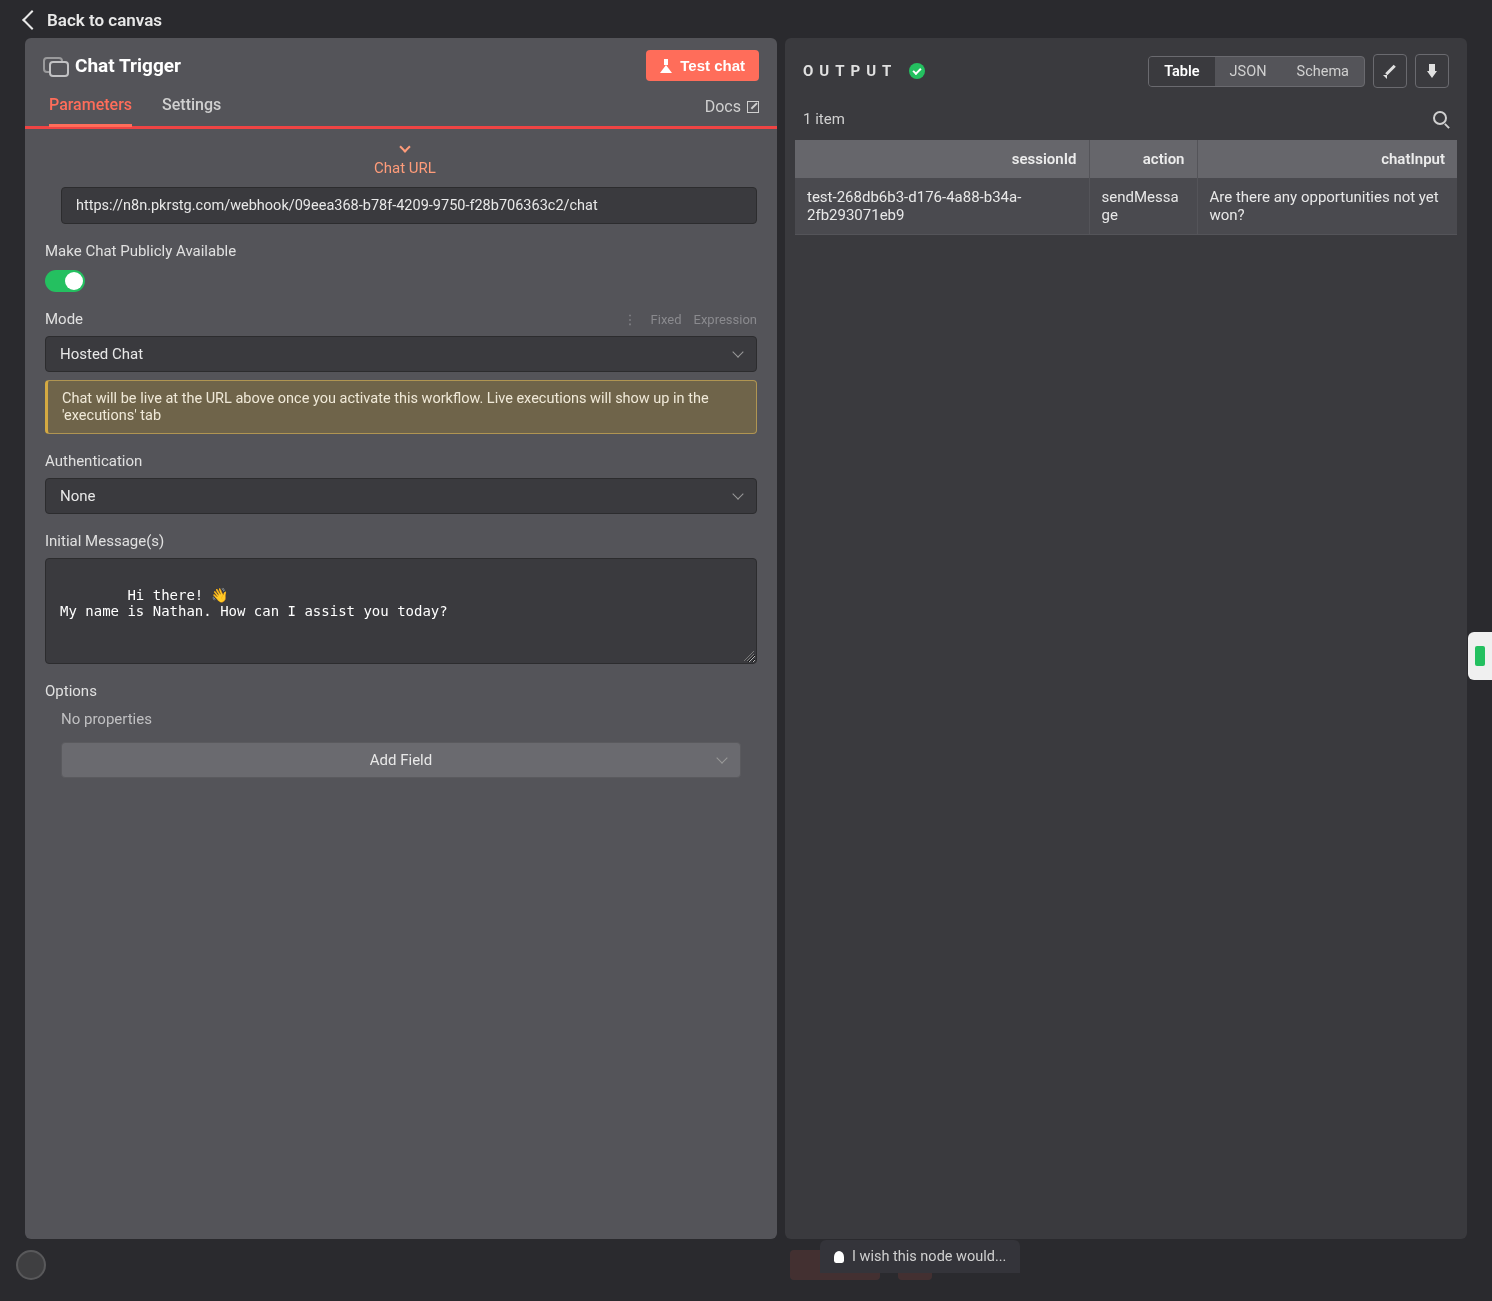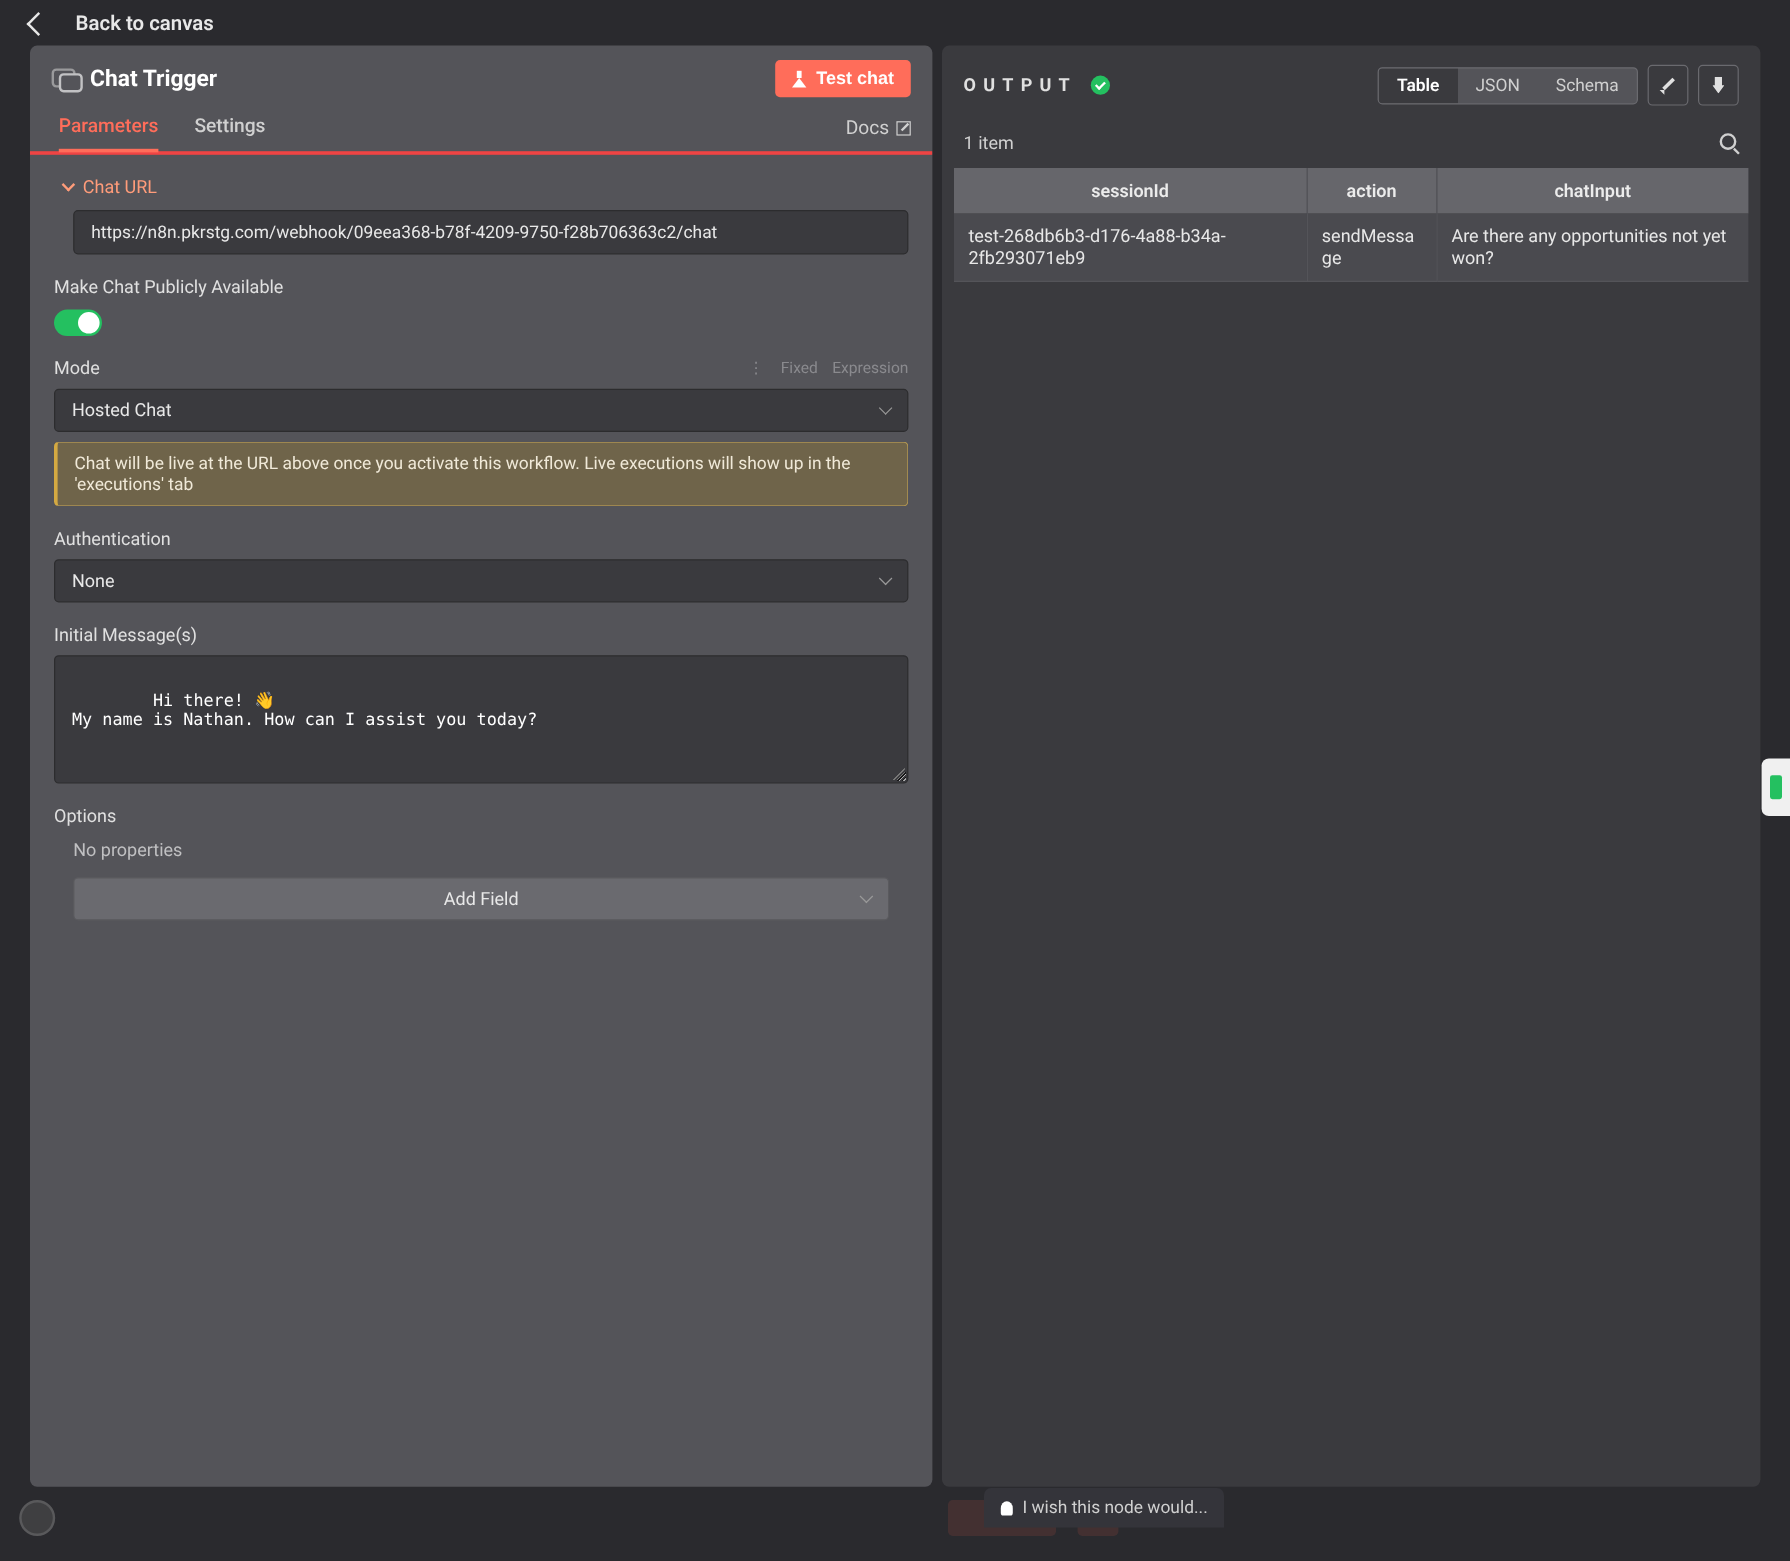--- a/index.html
+++ b/index.html
@@ -14,21 +14,21 @@
     position: relative;
   }
 
   
   .topbar {
     position: absolute;
     top: 10px;
     left: 25px;
     display: flex;
     align-items: center;
-    gap: 24px;
+    gap: 8px;
     font-size: 17px;
     color: #e8e8e8;
     cursor: pointer;
     font-weight: 600;
   }
   .arrow-left {
     width: 14px;
     height: 14px;
     border-left: 2.5px solid #e8e8e8;
     border-bottom: 2.5px solid #e8e8e8;
@@ -178,20 +178,21 @@
     overflow-y: auto;
     padding: 14px 20px;
   }
   .collapse-row {
     display: flex;
     align-items: center;
     gap: 8px;
     color: #ff9c7a;
     font-size: 15px;
     padding: 4px 0 10px 8px;
+    flex-direction: column;
   }
   .chev-down {
     width: 8px; height: 8px;
     border-right: 2px solid #ff9c7a;
     border-bottom: 2px solid #ff9c7a;
     transform: rotate(45deg);
     margin-top: -4px;
   }
   .url-box {
     background: #3a3a3e;
@@ -451,21 +452,21 @@
   .out-table {
     width: calc(100% - 20px);
     margin-left: 10px;
     border-collapse: collapse;
     font-size: 15px;
   }
   .out-table th {
     background: #66666b;
     color: #ececec;
     font-weight: 600;
-    text-align: center;
+    text-align: right;
     padding: 10px 12px;
     border-right: 1px solid #545459;
   }
   .out-table th:last-child { border-right: none; }
   .out-table td {
     background: #4a4a4f;
     color: #e8e8e8;
     padding: 10px 12px;
     border-right: 1px solid #545459;
     border-bottom: 1px solid #545459;

